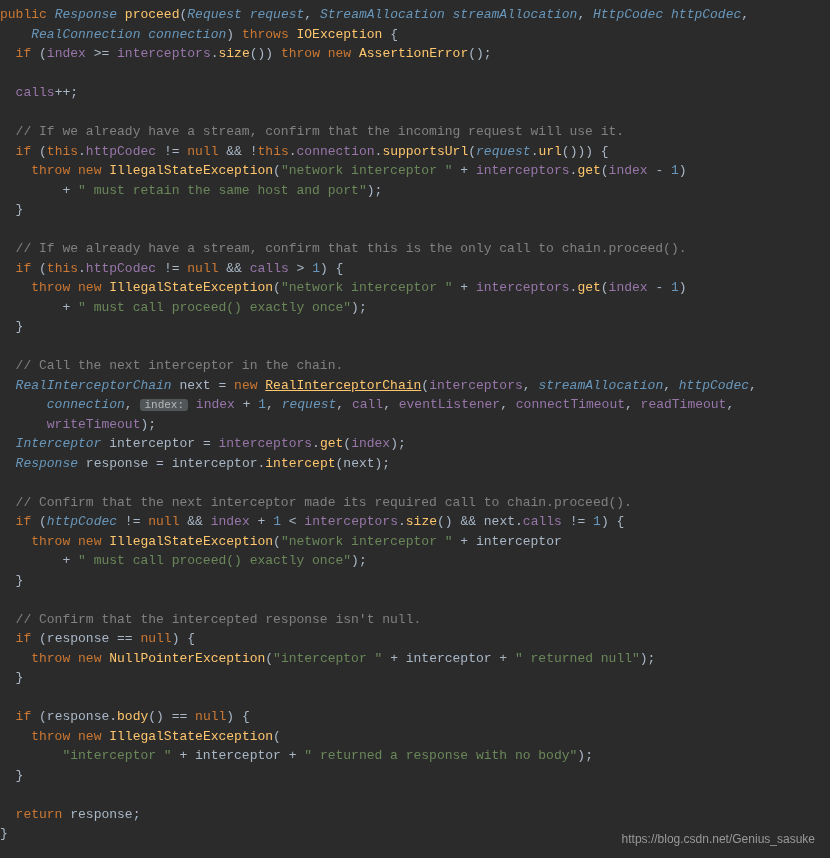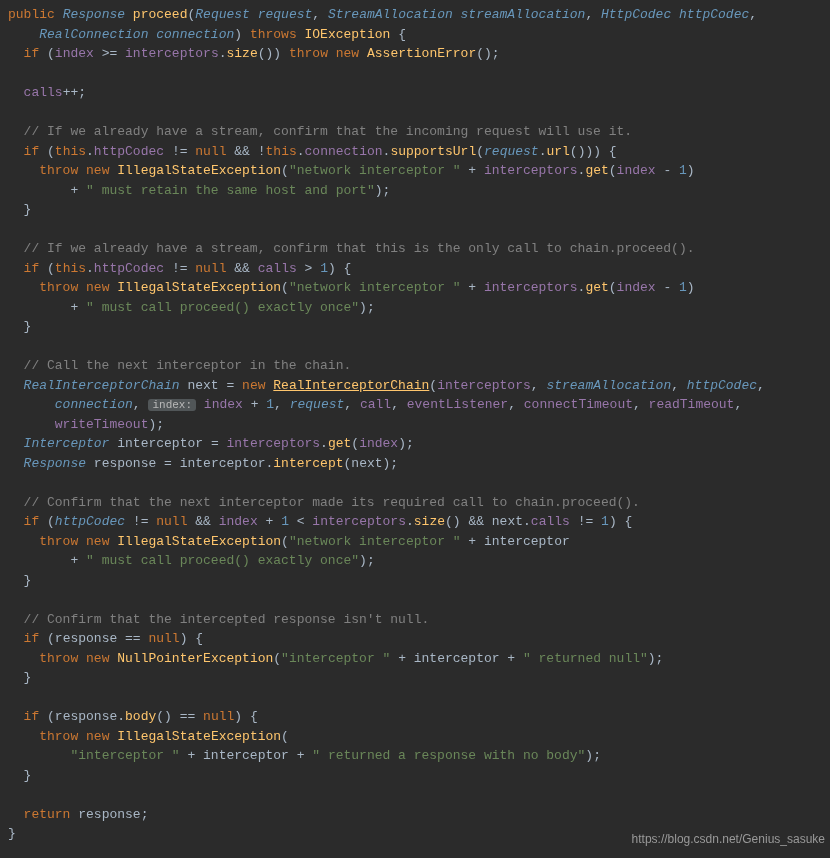--- a/index.html
+++ b/index.html
@@ -9,21 +9,21 @@
       font-size: 13px;
       line-height: 1.5;
       color: #a9b7c6;
       padding: 0;
       width: 830px;
       height: 858px;
       overflow: hidden;
       position: relative;
     }
     .code-container {
-      padding: 5px 8px;
+      padding: 5px 0;
       white-space: pre;
       overflow: hidden;
     }
     .kw-access { color: #cc7832; }
     .kw-type { color: #6897bb; font-style: italic; }
     .kw-method { color: #ffc66d; }
     .kw-throws { color: #cc7832; }
     .kw-this { color: #cc7832; }
     .kw-if { color: #cc7832; }
     .kw-throw { color: #cc7832; }
@@ -43,21 +43,21 @@
       background: #515658;
       color: #b8b8b8;
       padding: 0 4px;
       border-radius: 3px;
       font-size: 11px;
       font-style: normal;
     }
     .watermark {
       position: absolute;
       bottom: 10px;
-      right: 5px;
+      right: 15px;
       color: #999;
       font-size: 12px;
       font-family: sans-serif;
     }
   </style>
 </head>
 <body>
 
 <div class="code-container"><span><span class="kw-access">public</span> <span class="kw-type">Response</span> <span class="kw-method">proceed</span>(<span class="kw-type">Request</span> <span class="param">request</span>, <span class="kw-type">StreamAllocation</span> <span class="param">streamAllocation</span>, <span class="kw-type">HttpCodec</span> <span class="param">httpCodec</span>,</span>
     <span><span class="kw-type">RealConnection</span> <span class="param">connection</span>) <span class="kw-throws">throws</span> <span class="exception">IOException</span> {</span>

